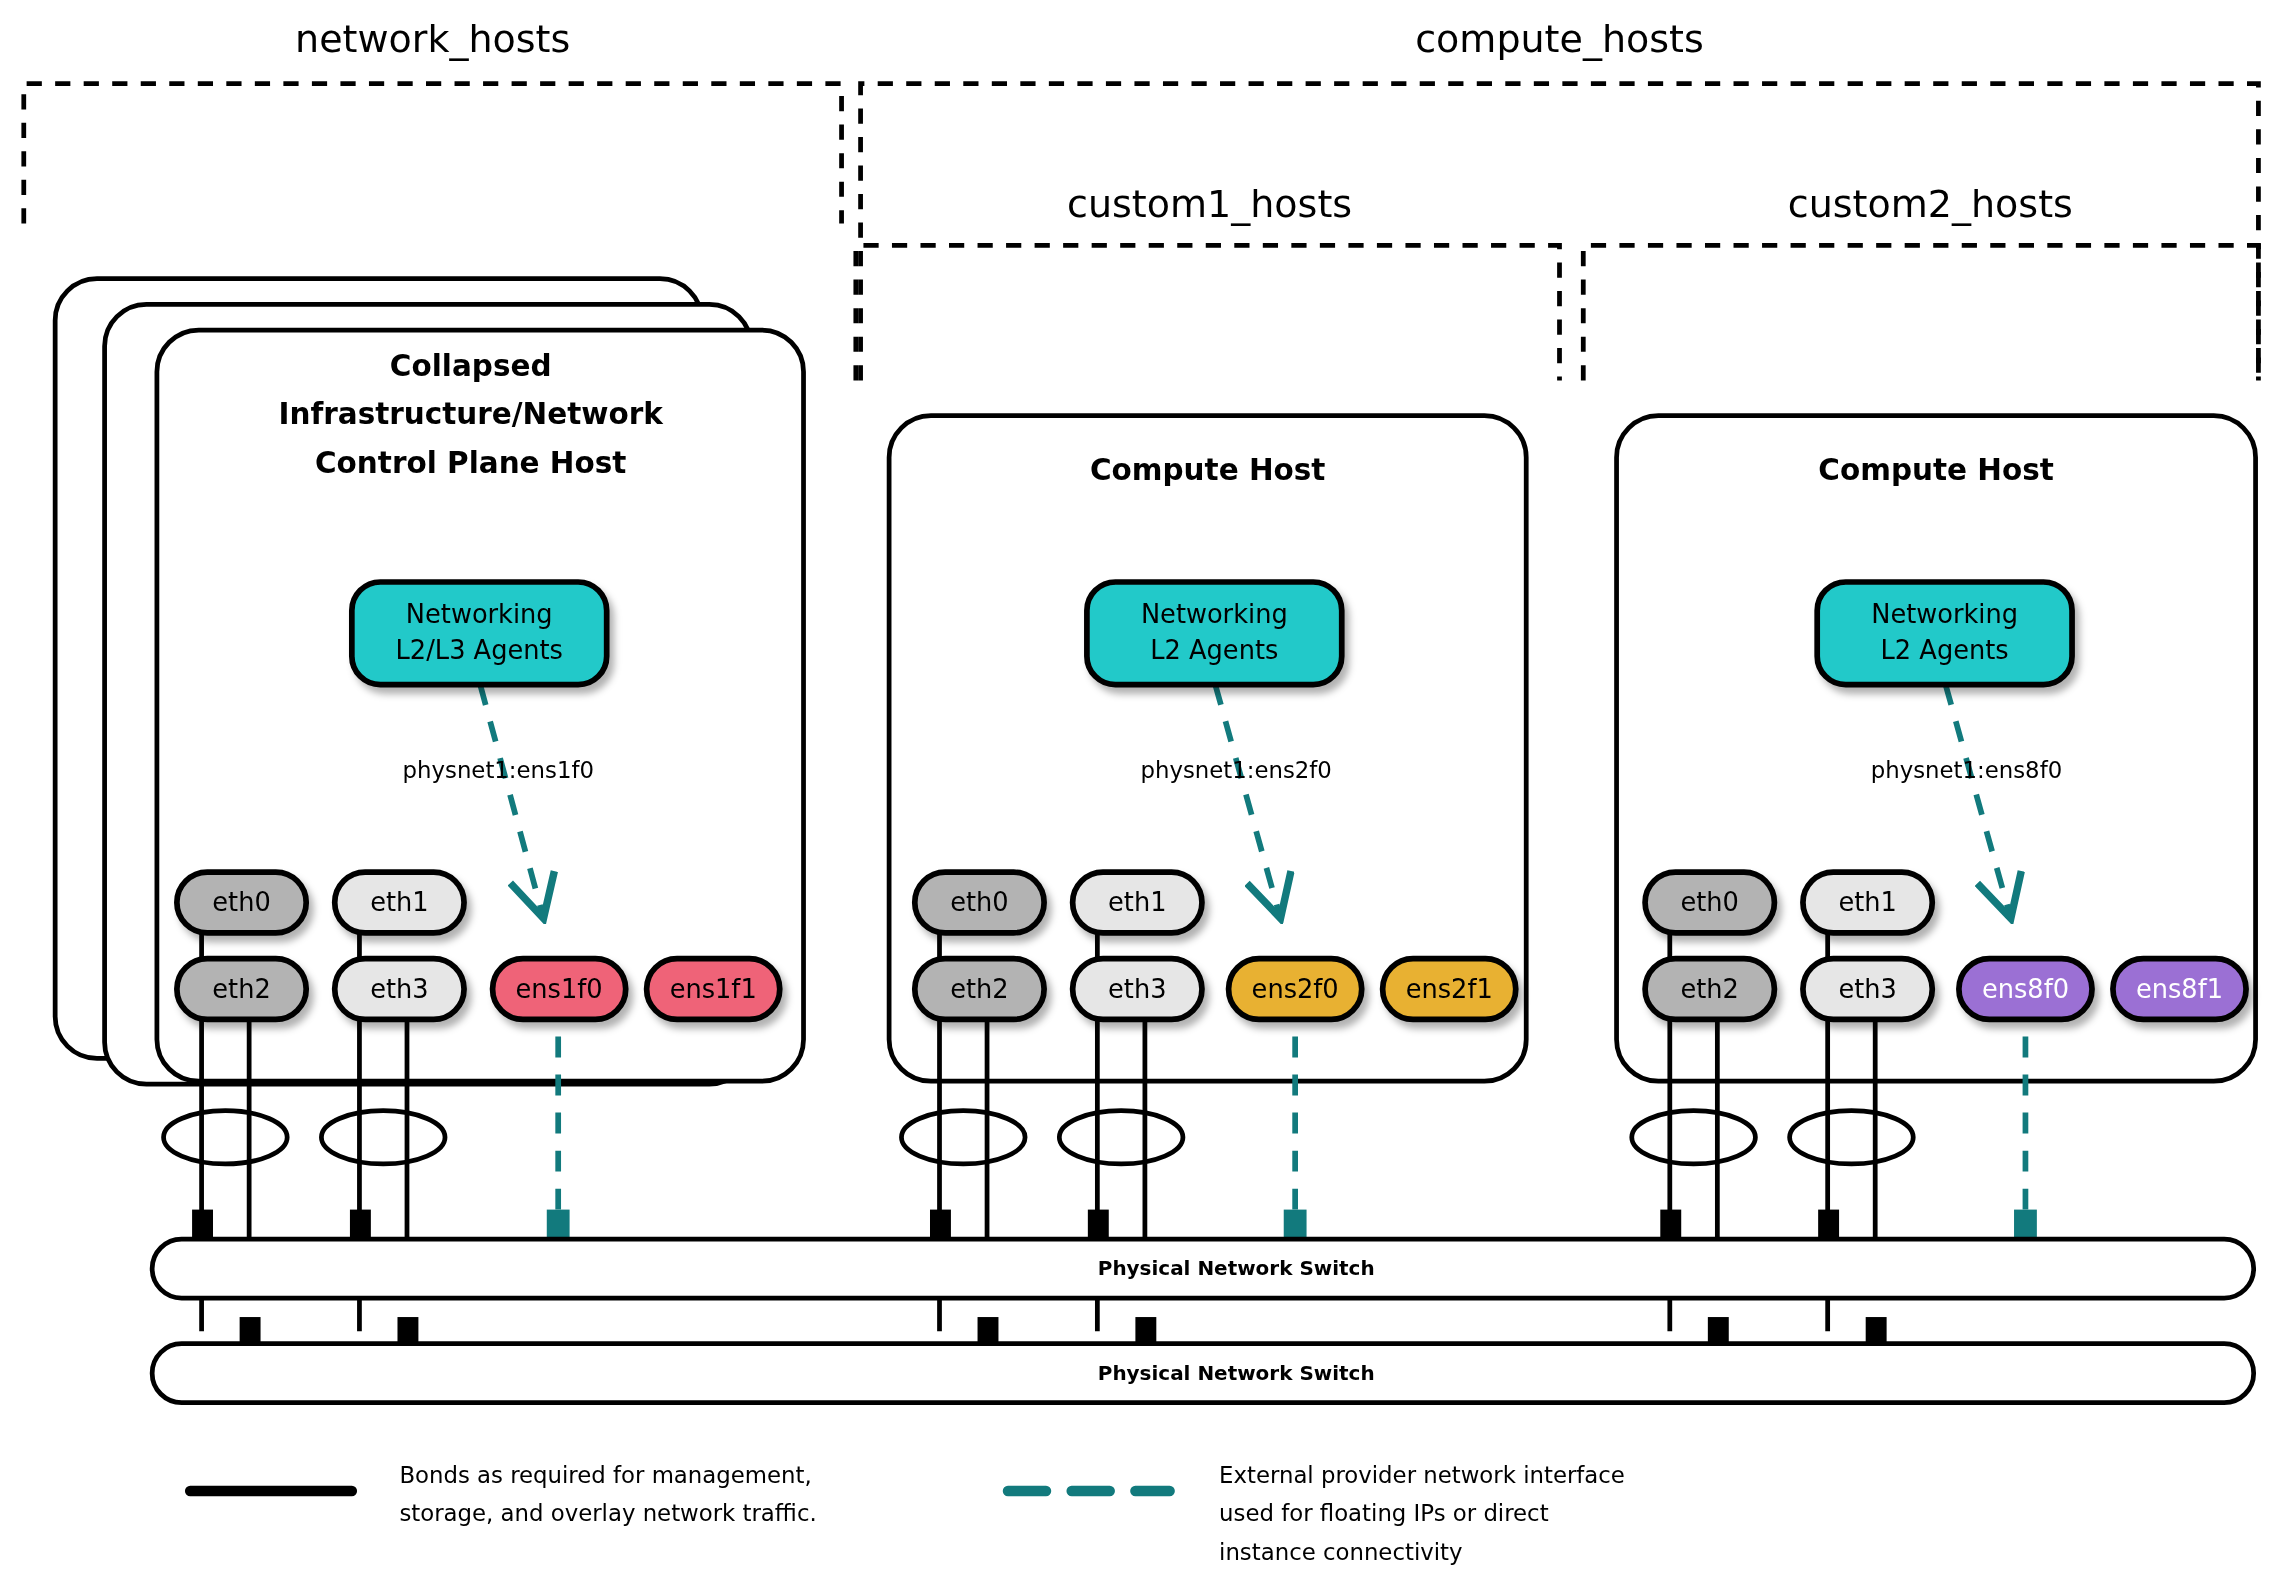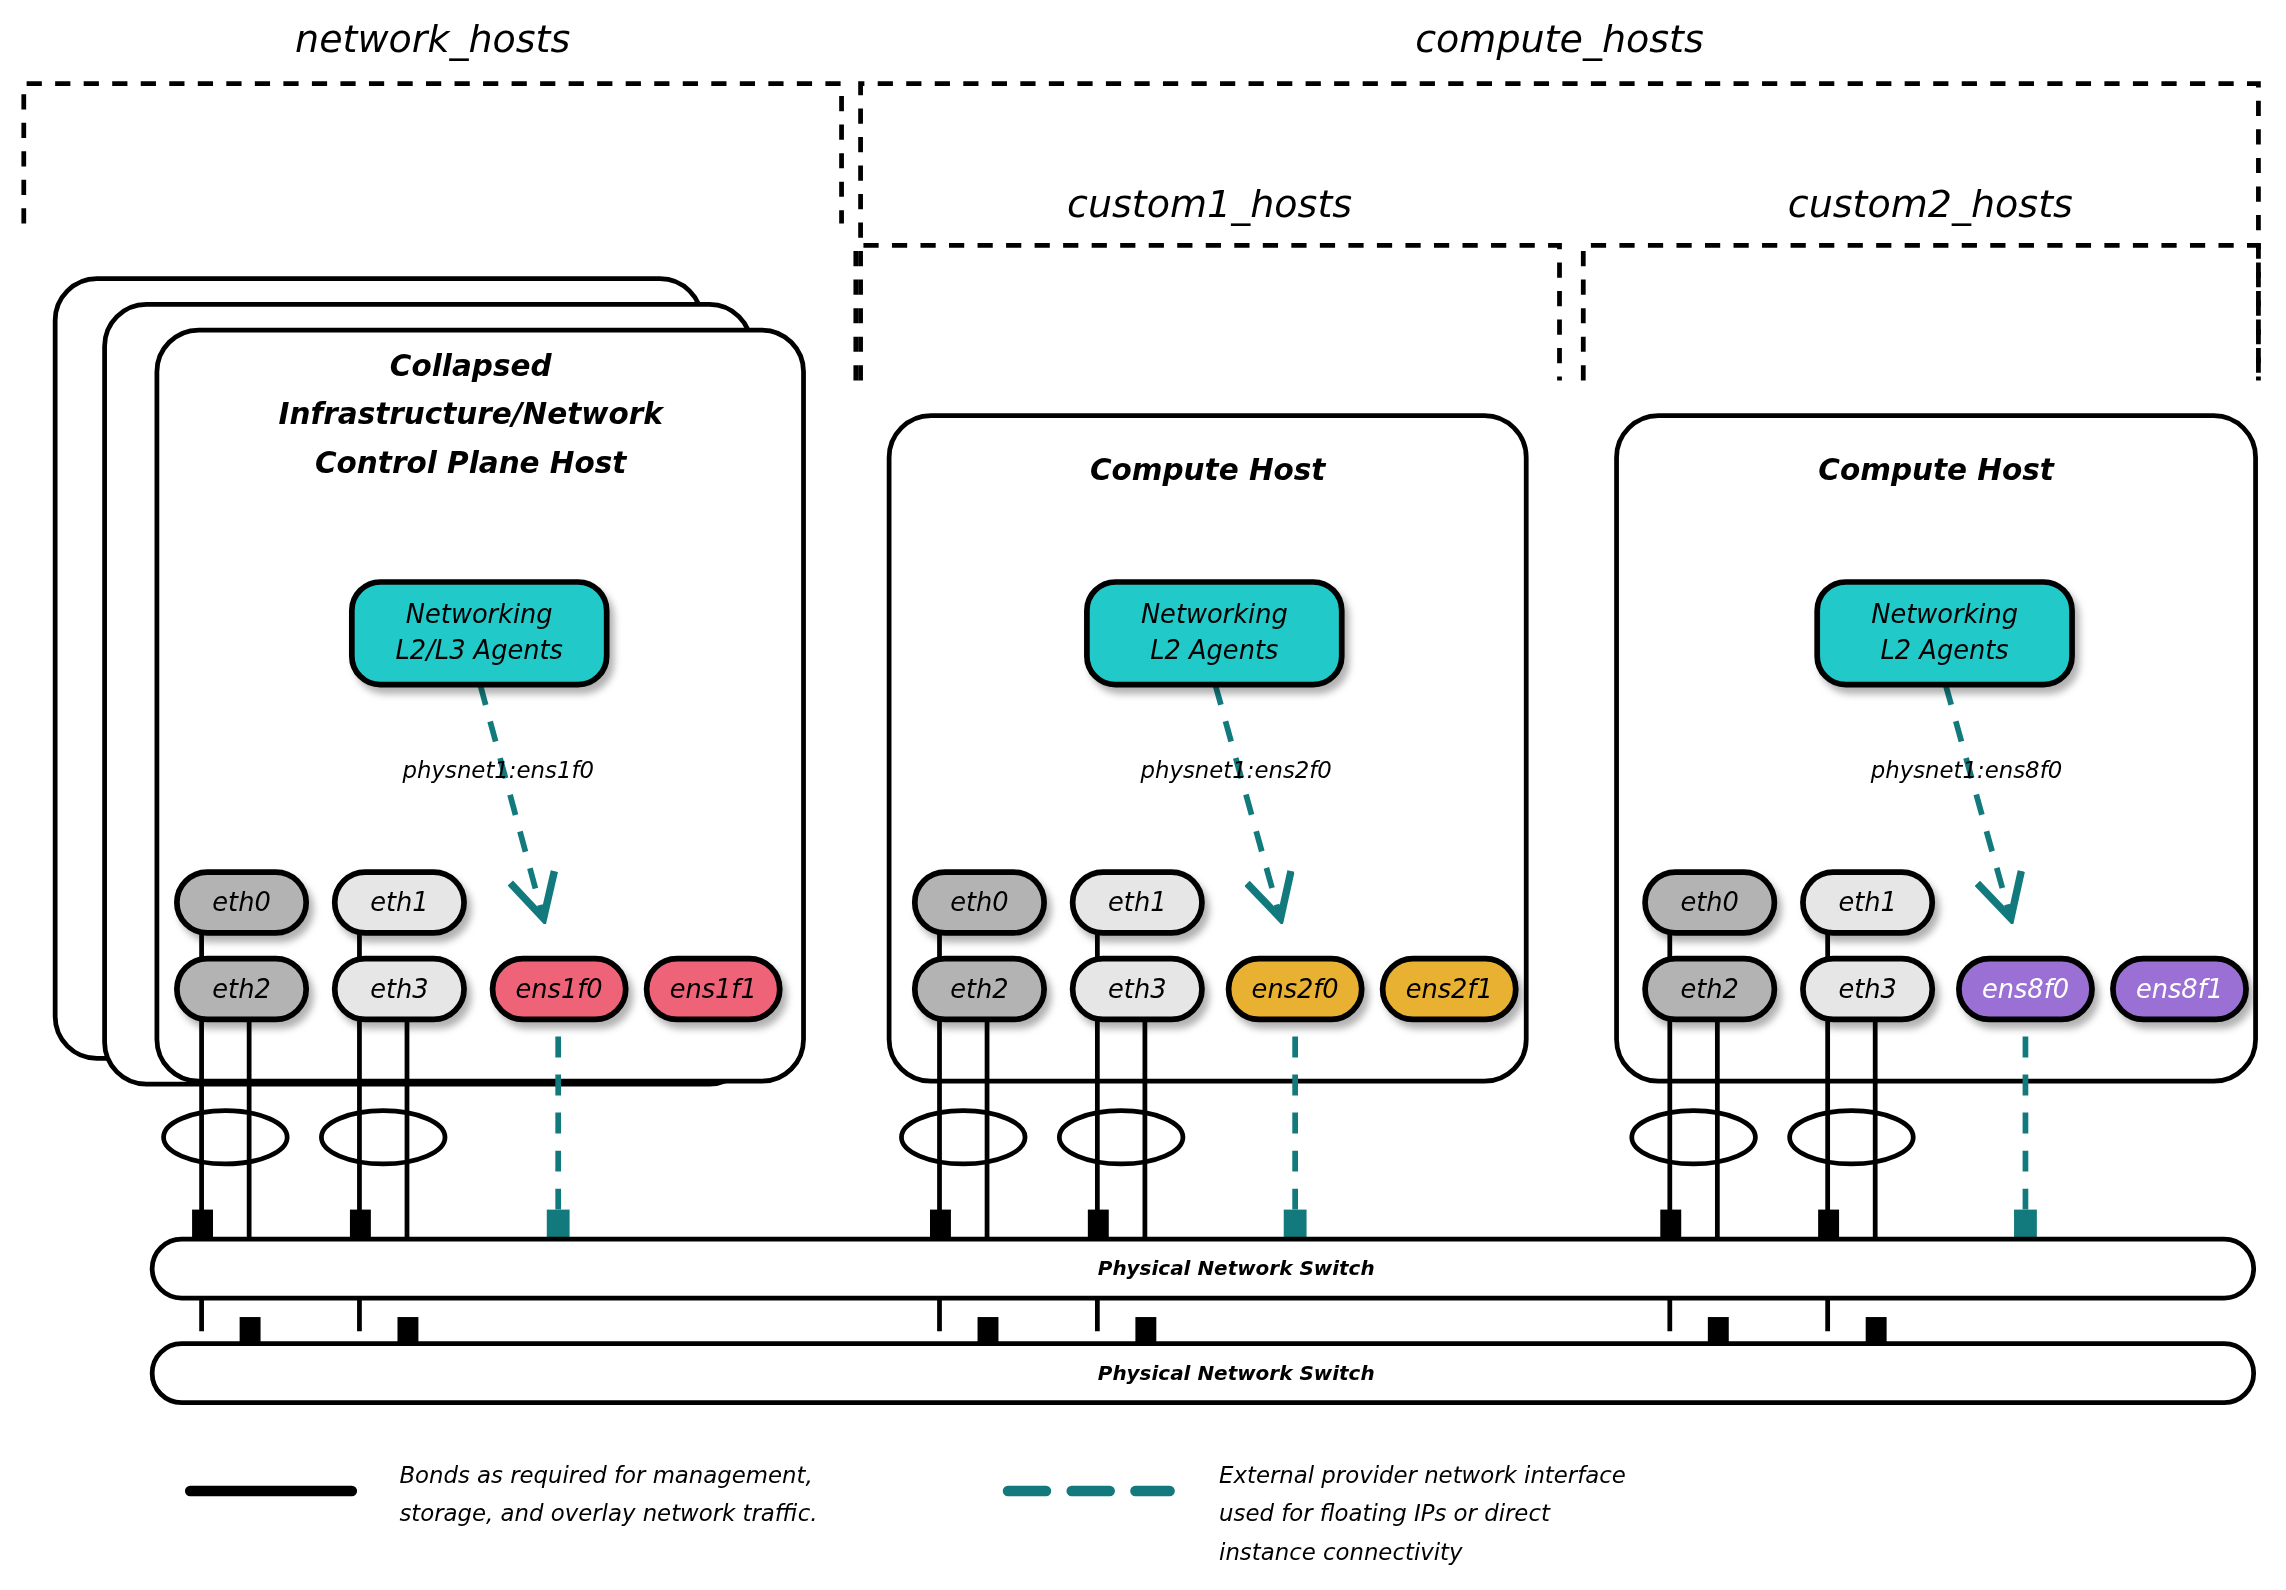--- a/index.html
+++ b/index.html
@@ -1,17 +1,17 @@
 <!DOCTYPE html>
 <html style="font-size:15px"><head>
 <meta charset="utf-8">
 <style>
   html,body{margin:0;padding:0;background:#ffffff;}
   body{width:2286px;height:1590px;font-family:"DejaVu Sans",sans-serif;overflow:hidden;}
-  #stage{position:relative;width:2286px;height:1283px;font-style:italic;}
+  #stage{position:relative;width:2286px;height:1283px;}
   svg#diagram{position:absolute;left:0;top:0;width:2286px;height:1590px;}
 
   .grp-title{font-family:"DejaVu Sans",sans-serif;font-size:40px;fill:#000;text-anchor:middle;}
   .host-title{font-family:"DejaVu Sans",sans-serif;font-size:31px;font-weight:bold;fill:#000;text-anchor:middle;}
   .agent-lbl{font-family:"DejaVu Sans",sans-serif;font-size:27px;fill:#000;text-anchor:middle;}
   .physnet-lbl{font-family:"DejaVu Sans",sans-serif;font-size:24px;fill:#000;text-anchor:middle;}
   .nic-lbl{font-family:"DejaVu Sans",sans-serif;font-size:27px;fill:#000;text-anchor:middle;}
   .nic-lbl.light{fill:#ffffff;}
   .switch-lbl{font-family:"DejaVu Sans",sans-serif;font-size:21px;font-weight:bold;fill:#000;text-anchor:middle;}
   .legend-lbl{font-family:"DejaVu Sans",sans-serif;font-size:24px;fill:#000;}

